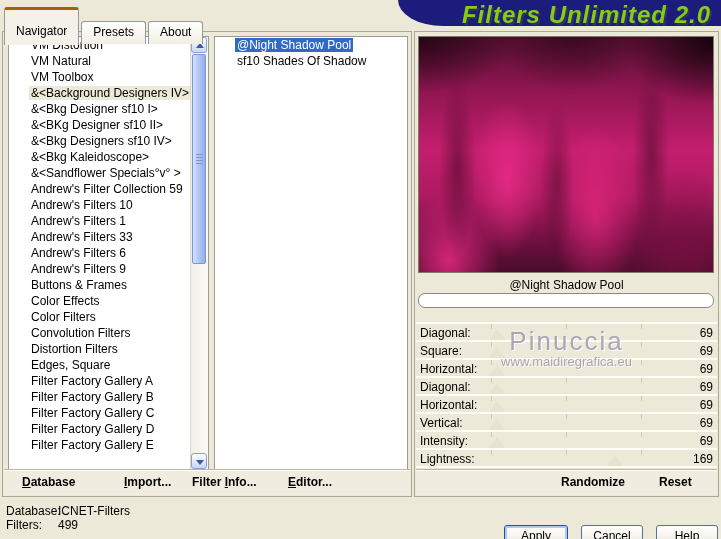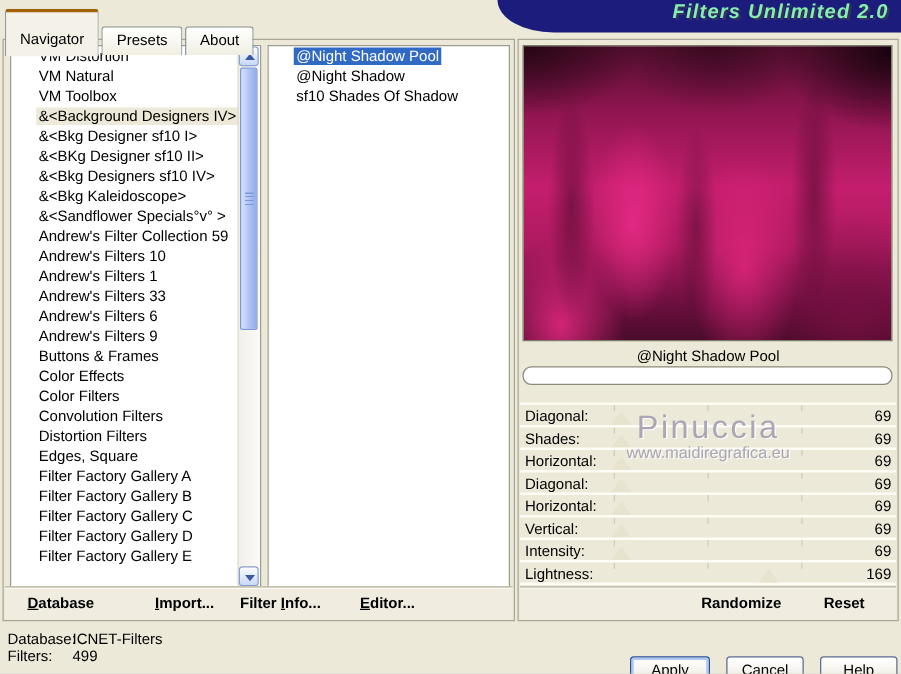--- a/index.html
+++ b/index.html
@@ -8,21 +8,21 @@
 
   
   .tabbar{position:absolute;left:4px;top:7px;display:flex;align-items:flex-end;z-index:3;}
   .tab{height:17px;padding:3px 11px 2px;margin-right:2px;background:linear-gradient(#ffffff,#f1efe2);
        border:1px solid #919b9c;border-bottom:none;border-radius:3px 3px 0 0;font-size:12px;color:#000;cursor:default;}
   .tab.active{border-top:3px solid #a16207;padding-top:14px;height:19px;background:#f4f2e8;margin-bottom:-1px;}
 
   
   .banner{position:absolute;top:0;right:0;left:398px;height:26px;background:#1b1c7c;
           border-bottom-left-radius:52px 30px;z-index:2;text-align:right;}
-  .banner span{display:inline-block;padding:1px 10px 0 0;color:#86efac;font-size:16px;font-weight:bold;font-style:italic;
+  .banner span{display:inline-block;padding:1px 10px 0 0;color:#84cc16;font-size:24px;font-weight:bold;font-style:italic;
           letter-spacing:1px;text-shadow:2px 2px 0 rgba(70,70,70,0.55);}
 
   
   .panel{position:absolute;top:31px;height:466px;background:#ece9d8;border:1px solid #a9a795;box-sizing:border-box;}
   .left-panel{left:2px;width:410px;}
   .right-panel{left:414px;width:305px;}
 
   
   .listbox{position:absolute;top:4px;height:434px;background:#fff;border:1px solid #9d9d8f;box-sizing:border-box;overflow:hidden;}
   .listbox.categories{left:5px;width:201px;}
@@ -159,21 +159,20 @@
         </div>
         <div class="sb-btn down">
             <i class="arr down"></i>
           </div>
       </div>
     </div>
 
     <div class="listbox filters">
       <div class="list-items" id="filter-items">
           <div class="list-row"><span class="sel-active">@Night Shadow Pool</span></div>
-          <div class="list-row"><span>@Night Shadow</span></div>
           <div class="list-row"><span>sf10 Shades Of Shadow</span></div>
         </div>
     </div>
 
     <div class="toolbar" id="left-toolbar">
         <span class="tb-btn"><span></span><u>D</u><span>atabase</span></span>
         <span class="tb-btn"><span></span><u>I</u><span>mport...</span></span>
         <span class="tb-btn"><span>Filter </span><u>I</u><span>nfo...</span></span>
         <span class="tb-btn"><span></span><u>E</u><span>ditor...</span></span>
       </div>
@@ -188,21 +187,21 @@
       <div class="watermark">
         <div class="wm1">Pinuccia</div>
         <div class="wm2">www.maidiregrafica.eu</div>
       </div>
     <div class="slider-row">
           <span class="slider-label">Diagonal:</span>
           <div class="slider-thumb" style="left: calc(27.06% - 8px);"></div>
           <span class="slider-value">69</span>
         </div>
         <div class="slider-row">
-          <span class="slider-label">Shades:</span>
+          <span class="slider-label">Square:</span>
           <div class="slider-thumb" style="left: calc(27.06% - 8px);"></div>
           <span class="slider-value">69</span>
         </div>
         <div class="slider-row">
           <span class="slider-label">Horizontal:</span>
           <div class="slider-thumb" style="left: calc(27.06% - 8px);"></div>
           <span class="slider-value">69</span>
         </div>
         <div class="slider-row">
           <span class="slider-label">Diagonal:</span>

